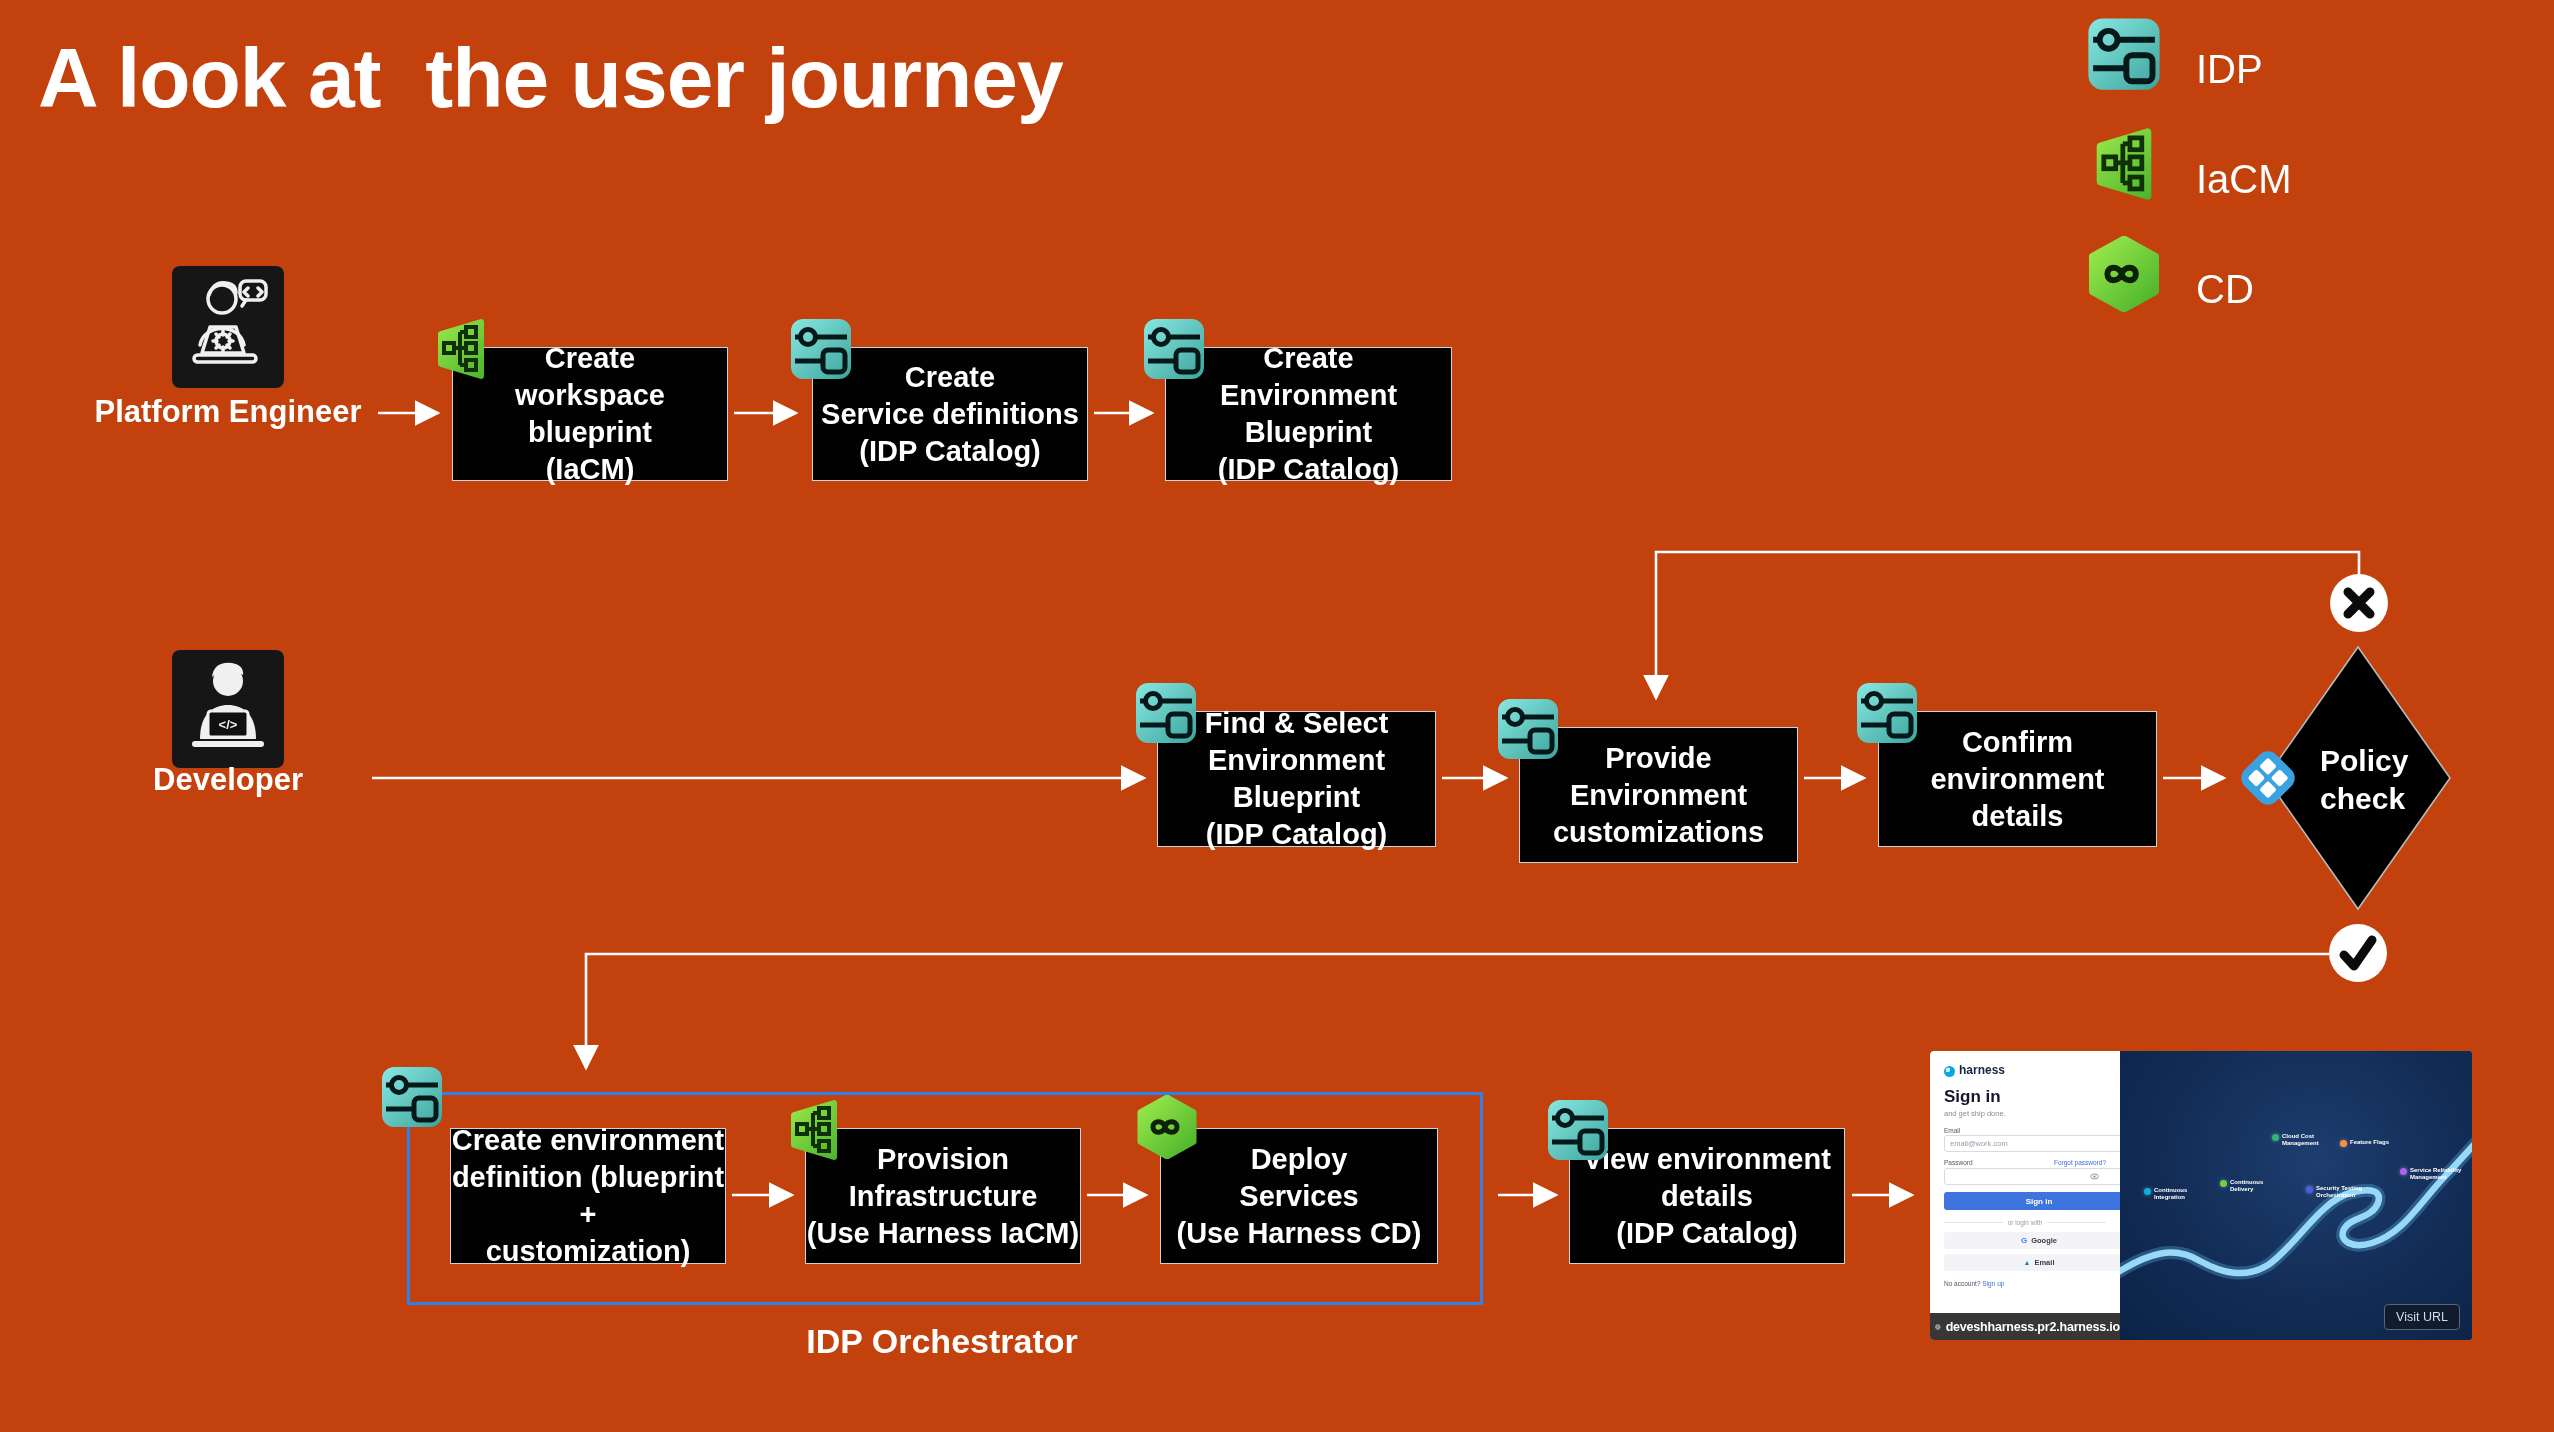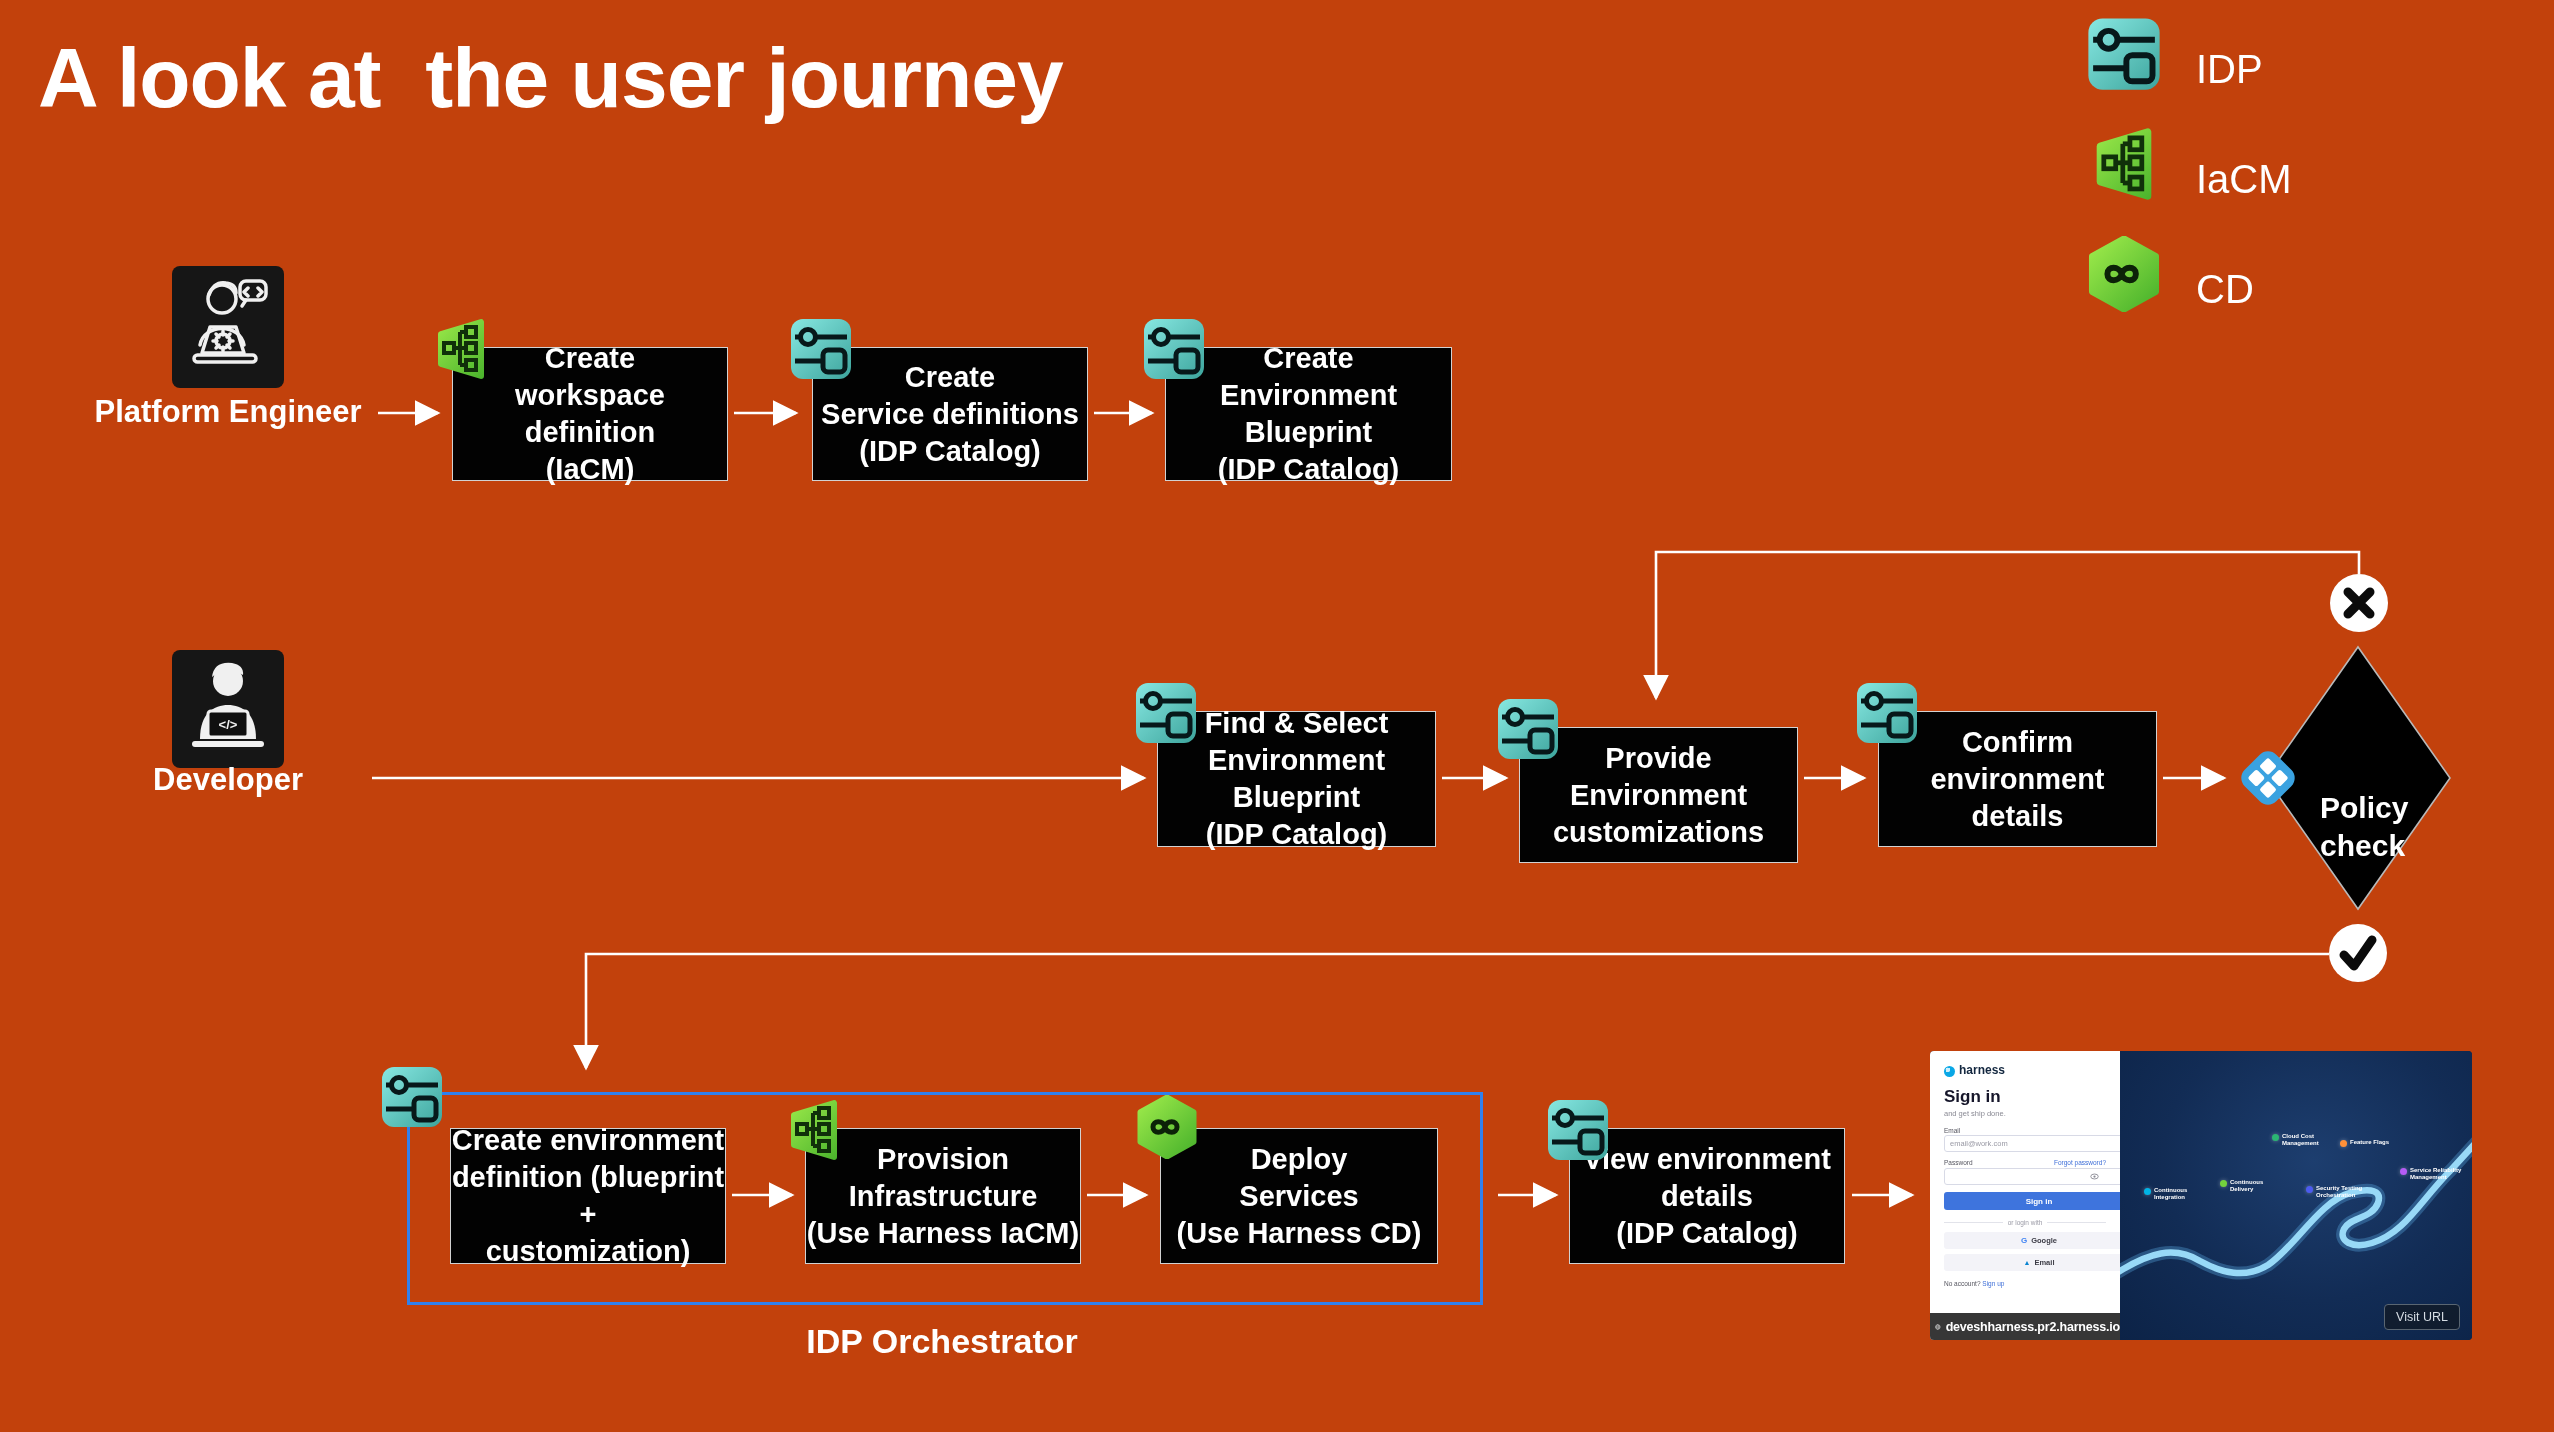--- a/index.html
+++ b/index.html
@@ -22,21 +22,21 @@
   .cicon{position:absolute;pointer-events:none;}
 
   
   .avatar{position:absolute;background:#161616;border-radius:8px;display:flex;
           align-items:center;justify-content:center;}
   .actor-label{position:absolute;width:360px;text-align:center;font-size:31px;font-weight:700;color:#fff;}
 
   .orch{position:absolute;border:3px solid #2f80ed;background:transparent;}
   .orch-label{position:absolute;width:420px;text-align:center;font-size:34px;font-weight:700;color:#fff;}
 
-  .decision-label{position:absolute;font-size:30px;font-weight:700;line-height:38px;color:#fff;margin-top:47px;}
+  .decision-label{position:absolute;font-size:30px;font-weight:700;line-height:38px;color:#fff;}
 
   svg.overlay{position:absolute;left:0;top:0;pointer-events:none;}
 
   
   .shot{position:absolute;left:1930px;top:1051px;width:542px;height:289px;border-radius:4px;
         overflow:hidden;display:flex;background:#0d2344;}
   .shot-left{position:relative;width:190px;background:#fff;flex:none;color:#20202c;}
   .shot-right{position:relative;flex:1;
       background:radial-gradient(ellipse at 55% 38%,#1d3e6f 0%,#122c55 55%,#0c2347 100%);}
   .sl-pad{position:absolute;left:14px;right:14px;}
@@ -206,21 +206,21 @@
     </svg>
   </div>
   <div class="actor-label" style="left:48px;top:762px">Developer</div>
 
   <div class="fbox" style="left:452px;top:347px;width:274px;height:132px">
     <svg class="cicon" width="64" height="64" style="left:-24px;top:-31px">
         <use href="#icon-iacm"></use>
       </svg>
     <div class="blines">
       <span>Create</span>
-      <span>workspace definition</span>
+      <span>workspace blueprint</span>
       <span>(IaCM)</span>
     </div>
   </div>
   <div class="fbox" style="left:812px;top:347px;width:274px;height:132px">
     <svg class="cicon" width="64" height="64" style="left:-24px;top:-31px">
         <use href="#icon-idp"></use>
       </svg>
     <div class="blines">
       <span>Create</span>
       <span>Service definitions</span>

